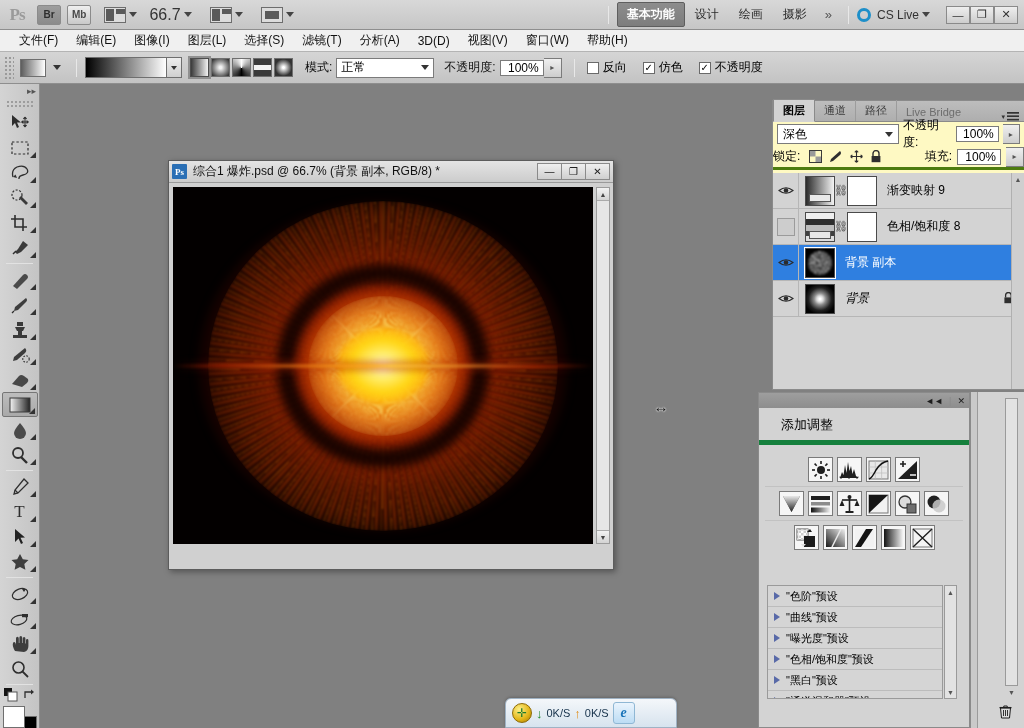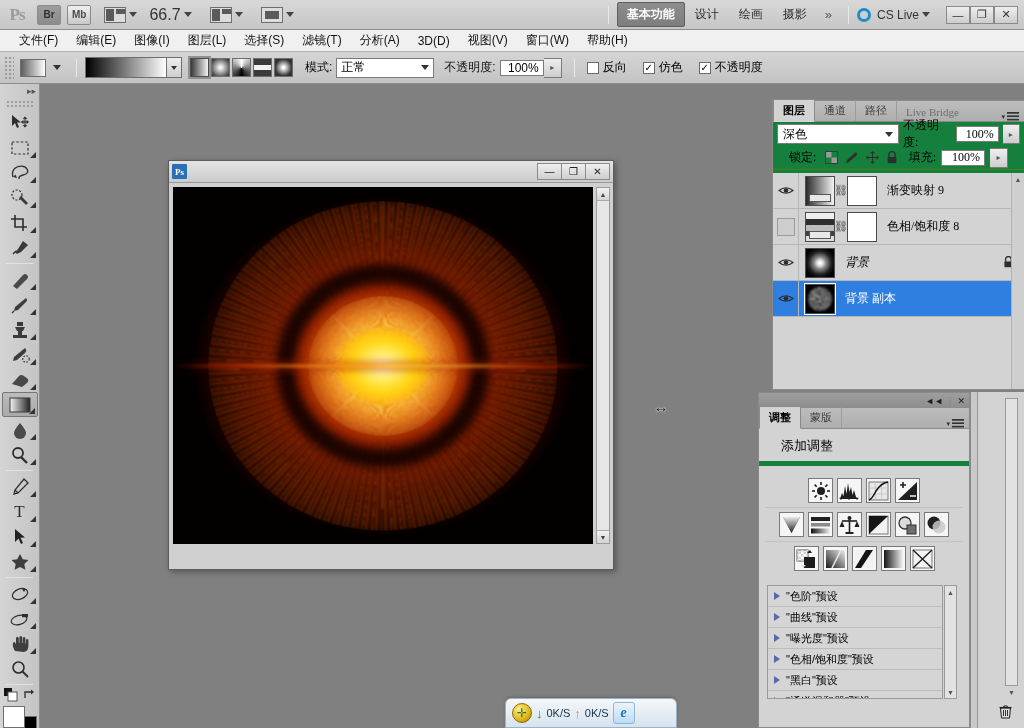--- a/index.html
+++ b/index.html
@@ -173,36 +173,36 @@
     background:linear-gradient(90deg,rgba(120,15,0,0) 0%,rgba(190,40,0,.65) 12%,rgba(255,170,30,.9) 46%,
       rgba(255,200,60,.95) 52%,rgba(190,45,0,.6) 86%,rgba(90,8,0,0) 100%);
     filter:blur(1.5px);}
   .ex-streak2{position:absolute;left:0;top:50%;width:100%;height:12px;transform:translateY(-50%);
     background:linear-gradient(90deg,rgba(60,4,0,0) 0%,rgba(140,20,0,.35) 20%,rgba(200,60,0,.45) 50%,
       rgba(130,18,0,.3) 80%,rgba(40,2,0,0) 100%);
     filter:blur(3px);}
 
   
   .layerspanel{position:absolute;left:772px;top:100px;width:252px;height:290px;
-    background:#15803d;border:1px solid #8a8a8a;border-right:none;font-family:Liberation Serif, serif;}
+    background:#fef9c3;border:1px solid #8a8a8a;border-right:none;}
   .tabstrip{height:21px;background:linear-gradient(#bdbdbd,#aeaeae);display:flex;align-items:flex-end;
     border-bottom:1px solid #8a8a8a;}
   .ptab{padding:3px 9px;font-size:11px;color:#3d3d3d;border-right:1px solid #9c9c9c;}
   .ptab.active{background:#d3d3d3;color:#000;font-weight:bold;border-top:1px solid #8a8a8a;
     border-left:1px solid #8a8a8a;border-right:1px solid #8a8a8a;border-bottom:1px solid #d3d3d3;
     margin-bottom:-1px;}
   .ptab.dim{color:#6d6d6d;border-right:none;}
   .pmenu{margin-left:auto;display:flex;align-items:center;padding:0 5px;font-size:10px;color:#333;gap:2px;}
   .burger{display:inline-block;width:12px;height:9px;
     background:linear-gradient(#333 0 1.5px,transparent 1.5px 3.5px) repeat-y;background-size:12px 3.4px;}
   .blendrow{height:24px;display:flex;align-items:center;padding:2px 4px;gap:4px;}
   .blendsel{flex:0 0 122px;height:20px;border:1px solid #7b7b7b;background:#fff;
     display:flex;align-items:center;padding:0 5px;font-size:12px;}
-  .lockrow{height:24px;display:flex;align-items:center;padding:2px 16px;gap:5px;
-    border-bottom:1px solid #4d7c0f;}
+  .lockrow{height:24px;display:flex;align-items:center;padding:2px 0;gap:5px;
+    border-bottom:3px solid #4d7c0f;}
   .lockicons{display:flex;align-items:center;gap:7px;margin-left:4px;}
   .layerlist{position:absolute;left:0;right:0;top:72px;bottom:0;background:#d3d3d3;}
   .layerrow{height:36px;display:flex;align-items:center;border-bottom:1px solid #b6b6b6;}
   .layerrow.sel{background:#2f7fe0;color:#fff;}
   .eyecell{width:26px;height:36px;display:flex;align-items:center;justify-content:center;
     border-right:1px solid #b6b6b6;}
   .eyebox{width:18px;height:18px;display:flex;align-items:center;justify-content:center;}
   .thumb{width:30px;height:30px;border:1px solid #4a4a4a;margin-left:6px;flex:0 0 auto;}
   .thumb.gradmap{background:linear-gradient(90deg,#2a2a2a,#f4f4f4);position:relative;}
   .thumb.gradmap::after{content:"";position:absolute;left:3px;right:3px;bottom:3px;height:6px;
@@ -536,20 +536,21 @@
     <div class="fgbg">
       <div class="bg"></div>
       <div class="fg"></div>
     </div>
 
   </div>
 
   <div class="docwin">
     <div class="doctitle">
       <div class="psmini">Ps</div>
+      <div class="t">综合1 爆炸.psd @ 66.7% (背景 副本, RGB/8) *</div>
       <div class="docbtns">
         <div class="docbtn">—</div>
         <div class="docbtn">❐</div>
         <div class="docbtn">✕</div>
       </div>
     </div>
 
     <div class="canvaswrap">
       <div class="explosion">
         <div class="ex-layer ex-outer"></div>
@@ -638,72 +639,64 @@
       <div class="layerrow">
         <div class="eyecell">
           <span class="eyebox" style="border:1px solid #9b9b9b;background:#cdcdcd;"></span>
         </div>
         <div class="thumb huesat"></div>
         <div class="linkicon">⛓</div>
         <div class="maskthumb"></div>
         <div class="lname">色相/饱和度 8</div>
       </div>
 
+      <div class="layerrow sel">
+        <div class="eyecell">
+          <span class="eyebox">
+            <svg width="16" height="11" viewBox="0 0 16 11">
+                <path d="M1 5.5 Q8 0 15 5.5 Q8 11 1 5.5 Z" fill="none" stroke="#2b2b2b" stroke-width="1.1"></path>
+                <circle cx="8" cy="5.5" r="2.3" fill="#2b2b2b"></circle>
+              </svg>
+          </span>
+        </div>
+        <div class="thumb burst" style="outline:1px solid #fff;"></div>
+        <div class="lname">背景 副本</div>
+      </div>
+
       <div class="layerrow">
         <div class="eyecell">
           <span class="eyebox">
             <svg width="16" height="11" viewBox="0 0 16 11">
                 <path d="M1 5.5 Q8 0 15 5.5 Q8 11 1 5.5 Z" fill="none" stroke="#2b2b2b" stroke-width="1.1"></path>
                 <circle cx="8" cy="5.5" r="2.3" fill="#2b2b2b"></circle>
               </svg>
           </span>
         </div>
         <div class="thumb bgthumb"></div>
         <div class="lname ital">背景</div>
         <div class="locksm">
           <svg width="11" height="12" viewBox="0 0 11 12">
               <path d="M2.6 5.4 L2.6 3.3 A2.8 2.8 0 0 1 8.2 3.3 L8.2 5.4" fill="none" stroke="#2e2e2e" stroke-width="1.3"></path>
               <rect x="1.4" y="5.4" width="8.2" height="5.8" fill="#2e2e2e"></rect>
             </svg>
         </div>
       </div>
 
-      <div class="layerrow sel">
-        <div class="eyecell">
-          <span class="eyebox">
-            <svg width="16" height="11" viewBox="0 0 16 11">
-                <path d="M1 5.5 Q8 0 15 5.5 Q8 11 1 5.5 Z" fill="none" stroke="#2b2b2b" stroke-width="1.1"></path>
-                <circle cx="8" cy="5.5" r="2.3" fill="#2b2b2b"></circle>
-              </svg>
-          </span>
-        </div>
-        <div class="thumb burst" style="outline:1px solid #fff;"></div>
-        <div class="lname">背景 副本</div>
-      </div>
-
     </div>
 
     <div class="panelscroll">
       <div class="ar">▲</div>
     </div>
   </div>
 
   <div class="adjpanel">
     <div class="adj-titlebar">
       <span>◄◄</span>
       <span style="color:#8a8a8a;">|</span>
       <span>✕</span>
-    </div>
-    <div class="tabstrip">
-      <div class="ptab active">调整</div>
-      <div class="ptab">蒙版</div>
-      <div class="pmenu">
-        <span style="font-size:7px;">▾</span>
-          <span class="burger"></span>
-      </div>
     </div>
 
     <div class="adj-head">添加调整</div>
 
     <div class="adjgrid">
       <div class="adjrow">
         <div class="adjicon">
           <svg width="20" height="20" viewBox="0 0 20 20">
               <circle cx="10" cy="10" r="4" fill="#1f1f1f"></circle>
               <g stroke="#1f1f1f" stroke-width="1.6">

